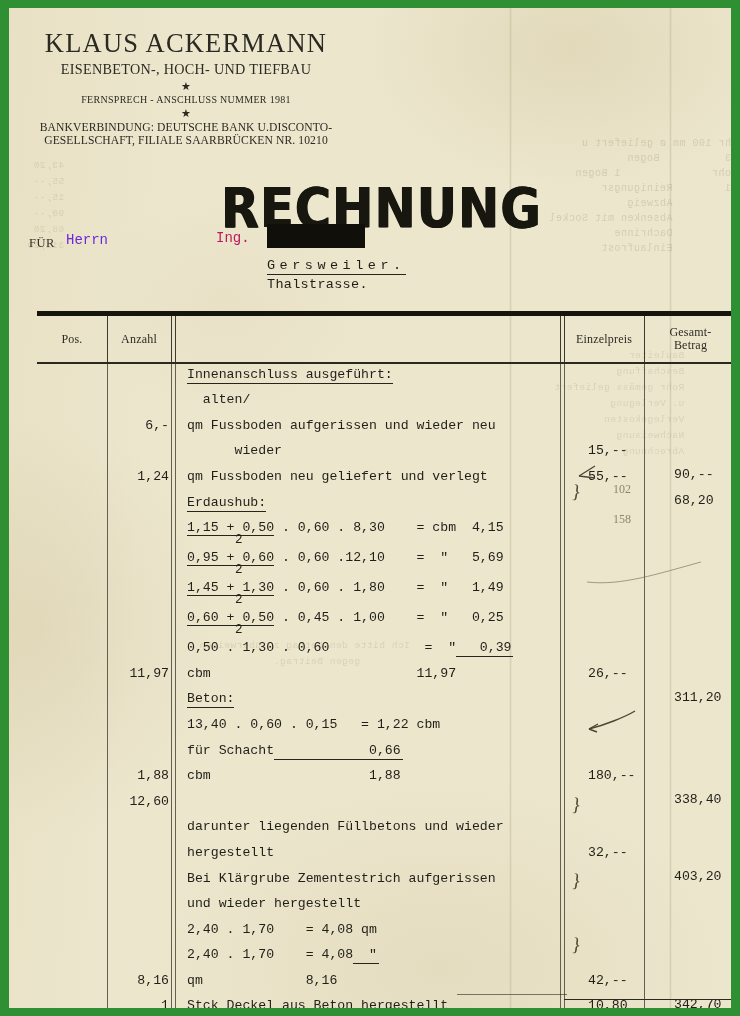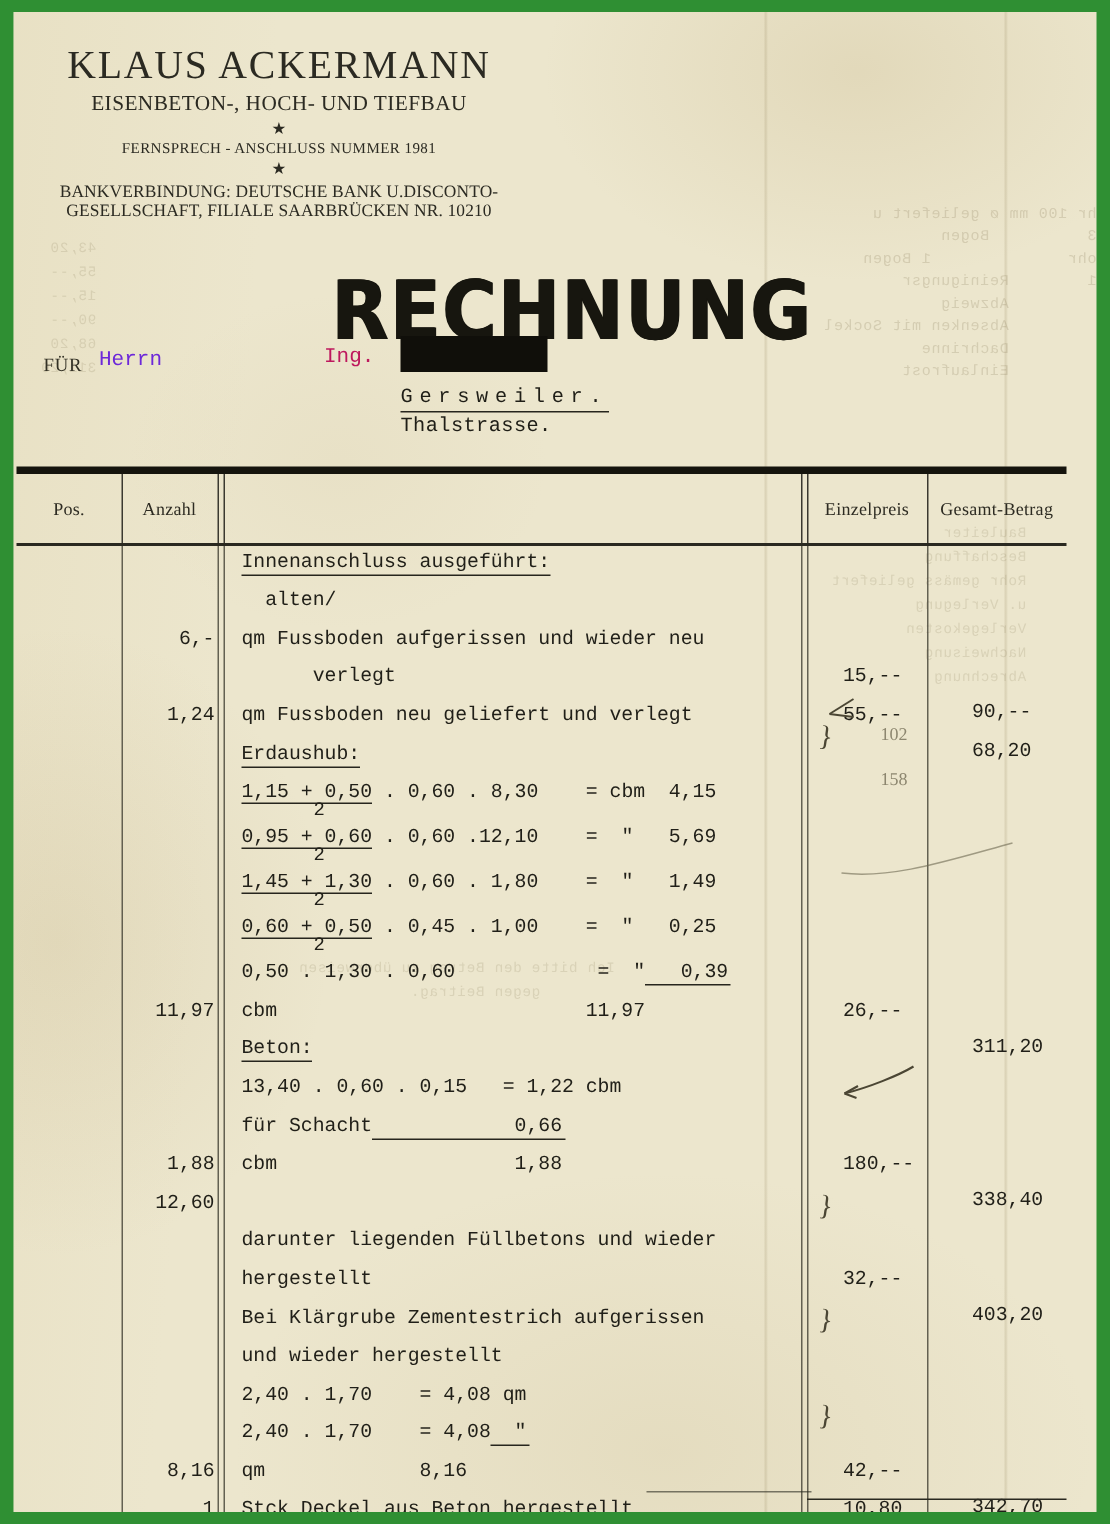--- a/index.html
+++ b/index.html
@@ -90,21 +90,21 @@
     position:absolute;left:258px;top:250px;
     font-family:"Liberation Mono",monospace;font-size:13.5px;letter-spacing:4.5px;
     color:#1f1e17;border-bottom:1.6px solid #26251d;padding-bottom:1px;
   }
   .rcpt-street{
     position:absolute;left:258px;top:269px;
     font-family:"Liberation Mono",monospace;font-size:13.5px;letter-spacing:.3px;color:#1f1e17;
   }
 
   
-  .tbl{position:absolute;left:2px;top:303px;width:700px;}
+  .tbl{position:absolute;left:28px;top:303px;width:700px;}
   .rule-thick{height:5px;background:#15140d;}
   .rule-thin{height:1.6px;background:#2a2920;}
   .head{position:relative;height:46px;}
   .head .hcell{
     position:absolute;top:0;height:46px;display:flex;align-items:center;justify-content:center;
     text-align:center;font-size:12px;color:#2d2b22;line-height:13px;letter-spacing:.2px;
   }
   .vline{position:absolute;top:0;width:1.3px;background:#3b3930;}
 
   .body{position:relative;height:645px;}
@@ -201,21 +201,21 @@
       <div class="vline" style="left:70px;height:46px;"></div>
       <div class="vline" style="left:134px;height:46px;"></div>
       <div class="vline" style="left:138px;height:46px;"></div>
       <div class="vline" style="left:523px;height:46px;"></div>
       <div class="vline" style="left:527px;height:46px;"></div>
       <div class="vline" style="left:607px;height:46px;"></div>
 
       <div class="hcell" style="left:0px;width:70px;">Pos.</div>
       <div class="hcell" style="left:70px;width:64px;">Anzahl</div>
       <div class="hcell" style="left:527px;width:80px;">Einzelpreis</div>
-      <div class="hcell" style="left:607px;width:93px;flex-direction:row;">
+      <div class="hcell" style="left:607px;width:93px;flex-direction:column;">
         <span>Gesamt-</span>
         <span>Betrag</span>
       </div>
     </div>
 
     <div class="rule-thin"></div>
 
     <div class="body">
       <div class="vline" style="left:70px;height:645px;"></div>
       <div class="vline" style="left:134px;height:645px;"></div>
@@ -229,21 +229,21 @@
             <div class="c-desc"><span class="u">Innenanschluss ausgeführt:</span></div>
           </div>
           <div class="row">
             <div class="c-desc">  alten/</div>
           </div>
           <div class="row">
             <div class="c-anzahl">6,-</div>
             <div class="c-desc">qm Fussboden aufgerissen und wieder neu</div>
           </div>
           <div class="row">
-            <div class="c-desc">      verlegt</div>
+            <div class="c-desc">      wieder</div>
             <div class="c-einzel">15,--</div>
             <div class="c-gesamt">90,--</div>
           </div>
           <div class="row">
             <div class="c-anzahl">1,24</div>
             <div class="c-desc">qm Fussboden neu geliefert und verlegt</div>
             <div class="c-einzel">55,--</div>
             <div class="c-gesamt">68,20</div>
           </div>
           <div class="row">

